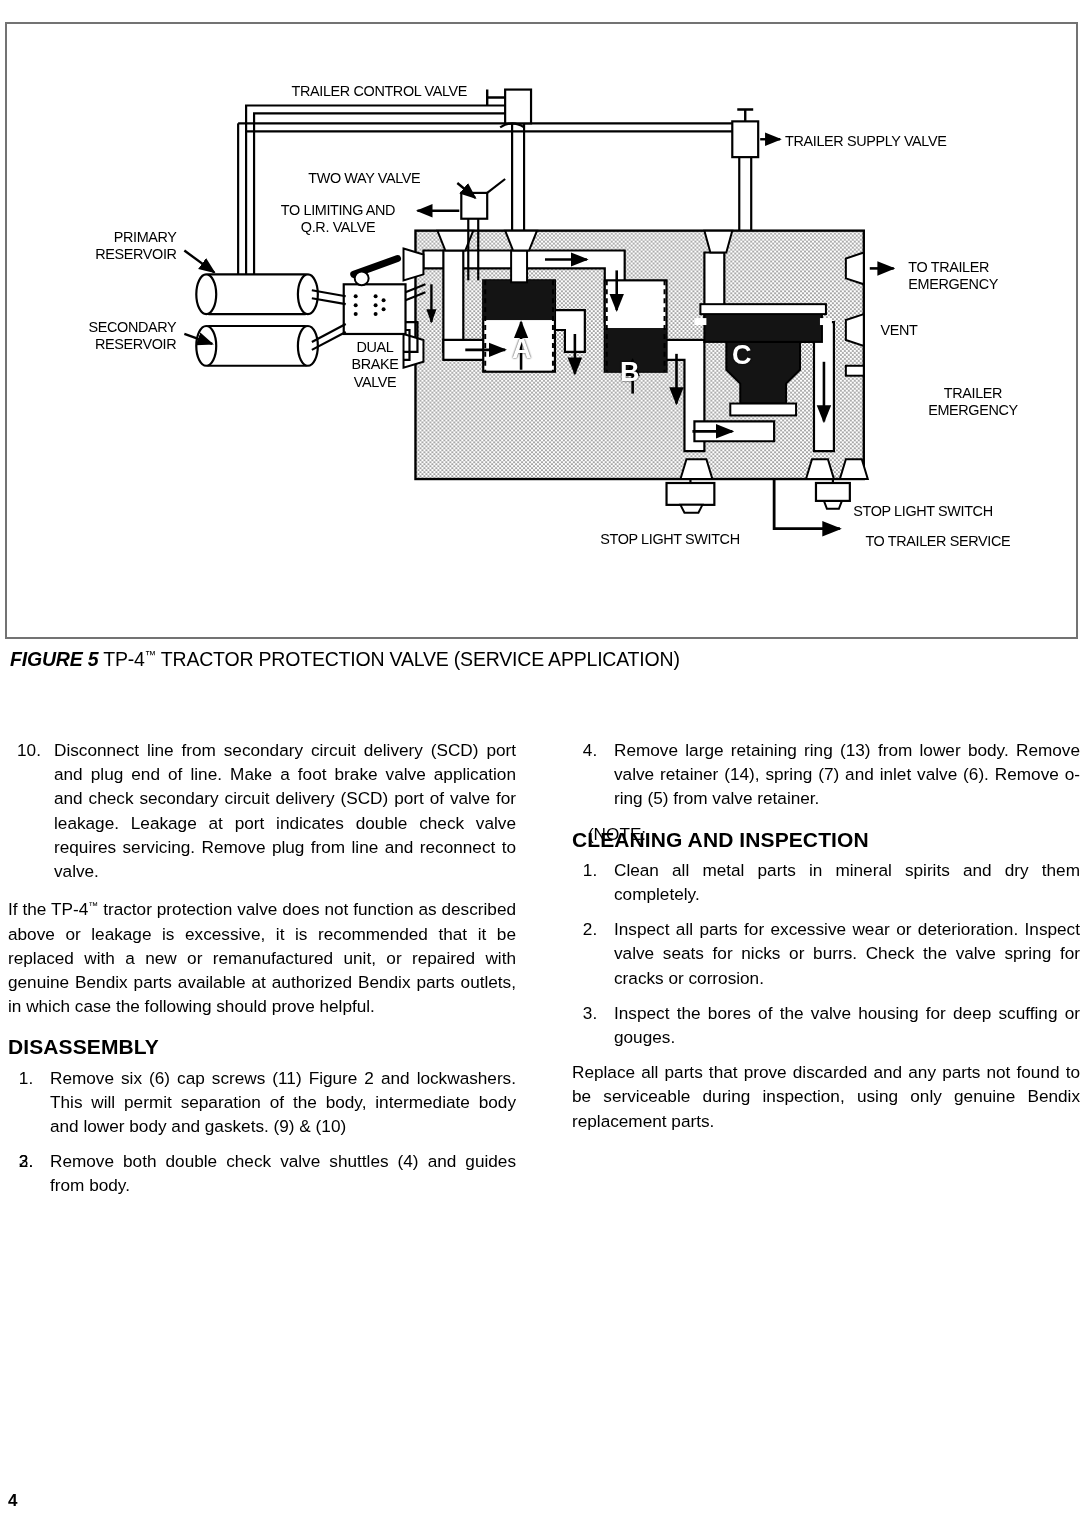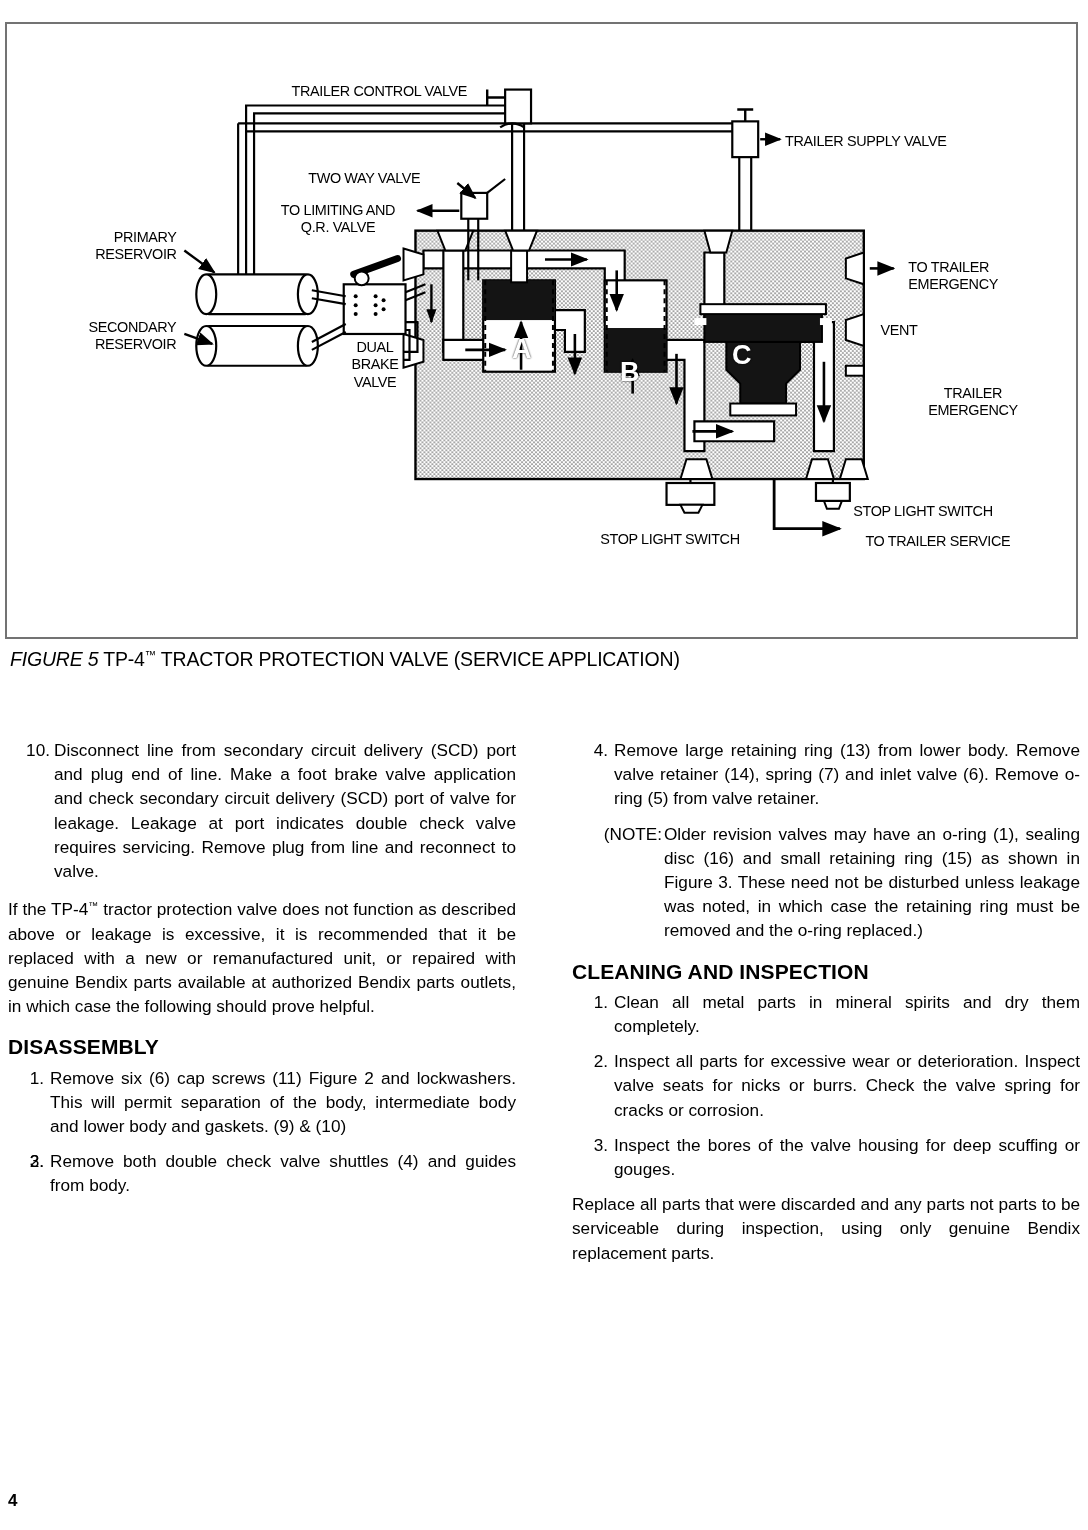--- a/index.html
+++ b/index.html
@@ -62,21 +62,21 @@
     position: absolute;
     left: 10px;
     top: 648px;
     width: 1070px;
     font-size: 19.5px;
     letter-spacing: -0.2px;
     white-space: nowrap;
   }
   #figure-caption .fig-num {
     font-style: italic;
-    font-weight: normal;
+    font-weight: bold;
   }
   .tm {
     font-size: 0.58em;
     vertical-align: 0.62em;
     letter-spacing: 0;
   }
 
   
   #columns {
     position: absolute;
@@ -114,21 +114,21 @@
     position: relative;
     padding-left: 42px;
     margin: 0 0 11px 0;
     text-align: justify;
   }
   .li .num {
     position: absolute;
     left: 0;
     top: 0;
     width: 36px;
-    text-align: right;
+    text-align: center;
   }
   .li.wide { padding-left: 46px; }
   .li.wide .num { width: 42px; }
 
   .li.note { padding-left: 92px; }
   .li.note .num { width: 90px; }
 
   
   #page-number {
     position: absolute;
@@ -388,34 +388,34 @@
     </div>
   </div>
 
   <div class="col" id="col-right">
 
     <div class="li">
       <span class="num">4.</span><span>Remove large retaining ring (13) from lower body. Remove valve retainer (14), spring (7) and inlet valve (6). Remove o-ring (5) from valve retainer.</span>
     </div>
 
     <div class="li note">
-      <span class="num">(NOTE:</span><span>Older revision valves may have an o-ring (1), sealing disc (16) and small retaining ring (15) as shown in Figure 3. These need not be disturbed unless leakage was noted, in which case the retaining ring must be removed and the o-ring replaced.)</span>
+      <span class="num">(NOTE:</span>
     </div>
 
     <h2 class="section-head">CLEANING AND INSPECTION</h2>
 
     <div class="li">
       <span class="num">1.</span><span>Clean all metal parts in mineral spirits and dry them completely.</span>
     </div>
     <div class="li">
       <span class="num">2.</span><span>Inspect all parts for excessive wear or deterioration. Inspect valve seats for nicks or burrs. Check the valve spring for cracks or corrosion.</span>
     </div>
     <div class="li">
       <span class="num">3.</span><span>Inspect the bores of the valve housing for deep scuffing or gouges.</span>
     </div>
 
-    <p class="para">Replace all parts that were discarded and any parts not parts to be serviceable during inspection, using only genuine Bendix replacement parts.</p>
+    <p class="para">Replace all parts that prove discarded and any parts not found to be serviceable during inspection, using only genuine Bendix replacement parts.</p>
 
 
   </div>
 </div>
 
 <div id="page-number">4</div>
 
 </body></html>

